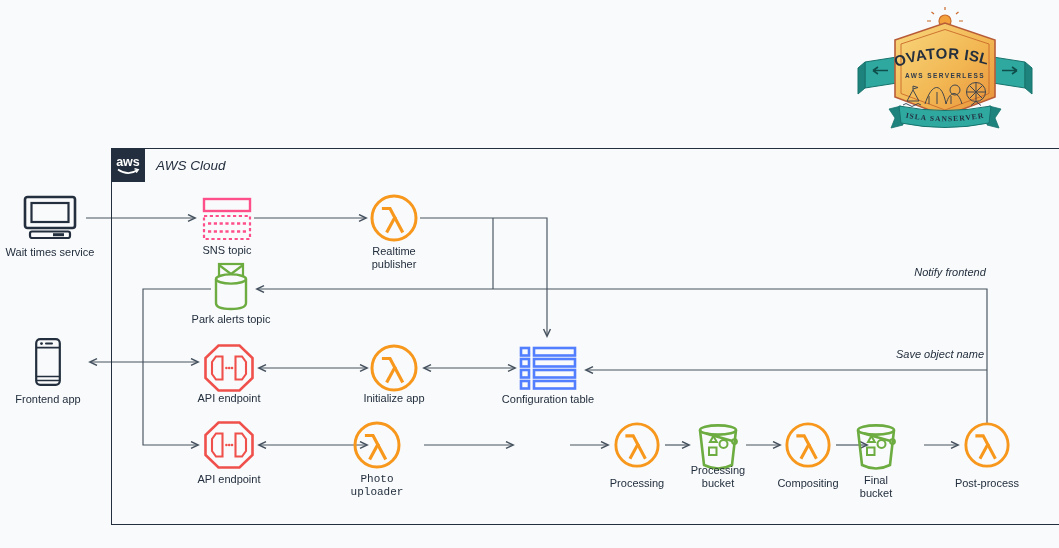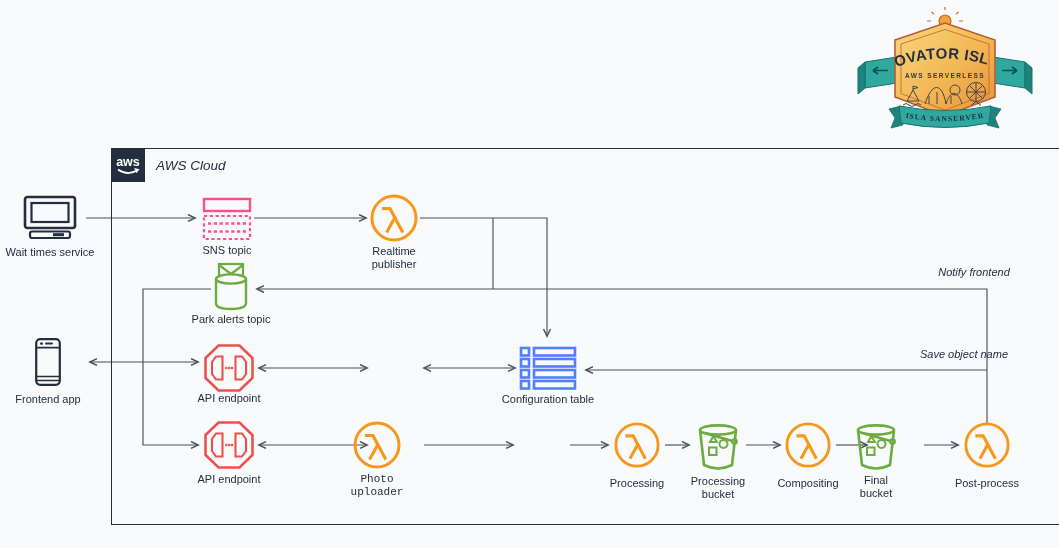--- a/index.html
+++ b/index.html
@@ -8,21 +8,21 @@
   #canvas{position:absolute;inset:0;}
   svg{display:block;}
   .abs{position:absolute;}
   .aws-box{position:absolute;left:111px;top:148px;width:929px;height:375px;
            border:1px solid #232f3e;background:transparent;padding-left:24px;}
   .aws-box-title{position:absolute;left:44px;top:9px;font-size:13.5px;color:#232f3e;font-style:italic;}
   .aws-logo-square{position:absolute;left:-1px;top:-1px;width:34px;height:34px;background:#232f3e;}
   .node{position:absolute;}
   .nlabel{position:absolute;left:50%;transform:translateX(-50%);
           font-size:11px;line-height:1.22;color:#232f3e;text-align:center;white-space:normal;}
-  .annot{position:absolute;font-size:11px;font-style:italic;color:#232f3e;text-align:center;margin-left:24px;}
+  .annot{position:absolute;font-size:11px;font-style:italic;color:#232f3e;text-align:center;}
   #wires{position:absolute;left:0;top:0;pointer-events:none;}
   #symbols{position:absolute;width:0;height:0;overflow:hidden;}
 </style>
 </head>
 <body>
 
 <svg id="symbols" aria-hidden="true">
   <defs>
     <symbol id="sym-lambda" viewBox="0 0 50 50">
       <circle cx="25" cy="25" r="22" fill="none" stroke="#f7981d" stroke-width="3"></circle>
@@ -139,20 +139,26 @@
     <div class="nlabel" style="top:51px;width:100px;">Park alerts topic</div>
   </div>
 
   <div class="node" style="left:203px;top:343px;width:52px;">
     <svg width="52" height="50">
         <use href="#sym-api"></use>
       </svg>
     <div class="nlabel" style="top:49px;width:86px;">API endpoint</div>
   </div>
 
+  <div class="node" style="left:369px;top:343px;width:50px;">
+    <svg width="50" height="50">
+        <use href="#sym-lambda"></use>
+      </svg>
+    <div class="nlabel" style="top:49px;width:86px;">Initialize app</div>
+  </div>
 
   <div class="node" style="left:519px;top:346px;width:58px;border-radius:11px;">
     <svg width="58" height="44" viewBox="0 0 58 44">
       <g fill="none" stroke="#527fff" stroke-width="2.6">
         <rect x="2" y="2" width="8" height="7.5"></rect>
           <rect x="15" y="2" width="41" height="7.5"></rect>
         <rect x="2" y="13" width="8" height="7.5"></rect>
           <rect x="15" y="13" width="41" height="7.5"></rect>
         <rect x="2" y="24" width="8" height="7.5"></rect>
           <rect x="15" y="24" width="41" height="7.5"></rect>
@@ -182,21 +188,21 @@
     <svg width="48" height="48">
         <use href="#sym-lambda"></use>
       </svg>
     <div class="nlabel" style="top:56px;width:70px;">Processing</div>
   </div>
 
   <div class="node" style="left:693px;top:421px;width:50px;">
     <svg width="50" height="50">
         <use href="#sym-bucket"></use>
       </svg>
-    <div class="nlabel" style="top:54px;width:66px;">Processing bucket</div>
+    <div class="nlabel" style="top:43px;width:66px;">Processing bucket</div>
   </div>
 
   <div class="node" style="left:784px;top:421px;width:48px;">
     <svg width="48" height="48">
         <use href="#sym-lambda"></use>
       </svg>
     <div class="nlabel" style="top:56px;width:80px;">Compositing</div>
   </div>
 
   <div class="node" style="left:851px;top:421px;width:50px;">

